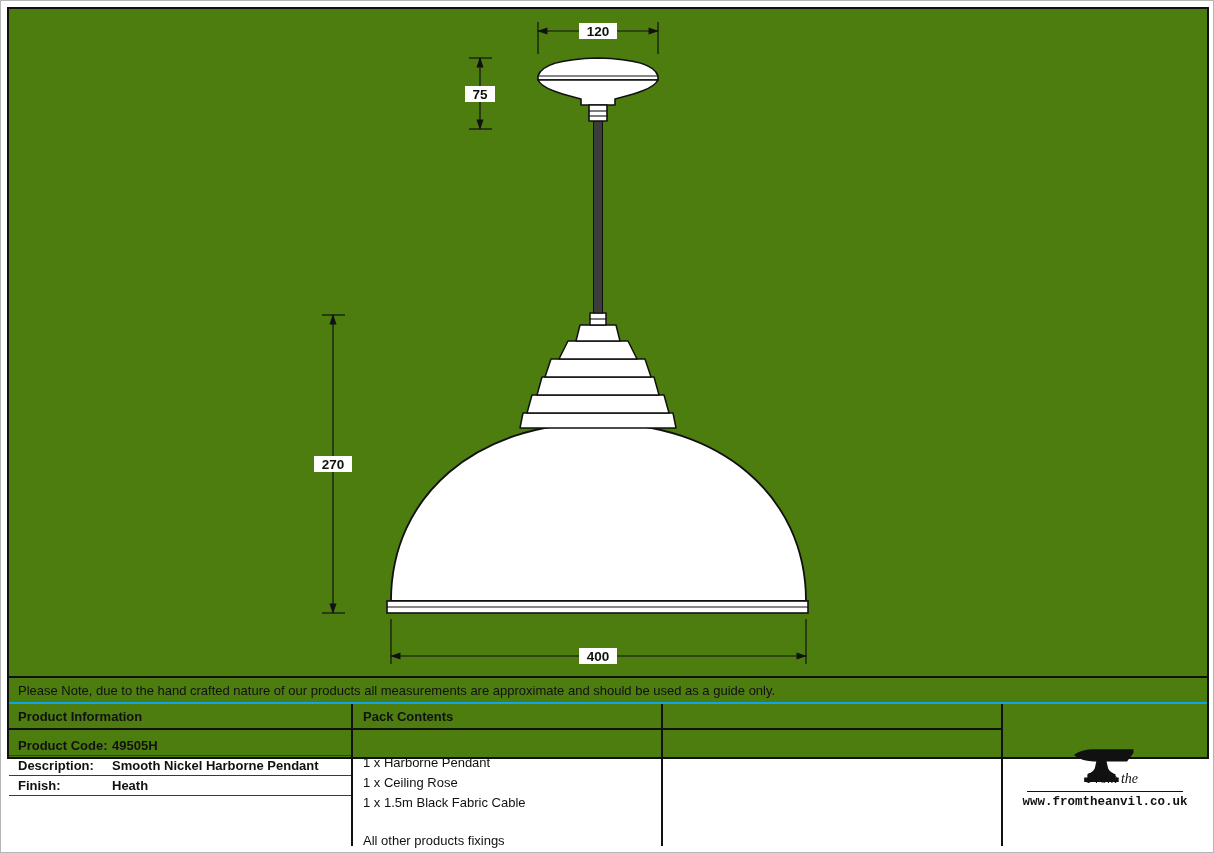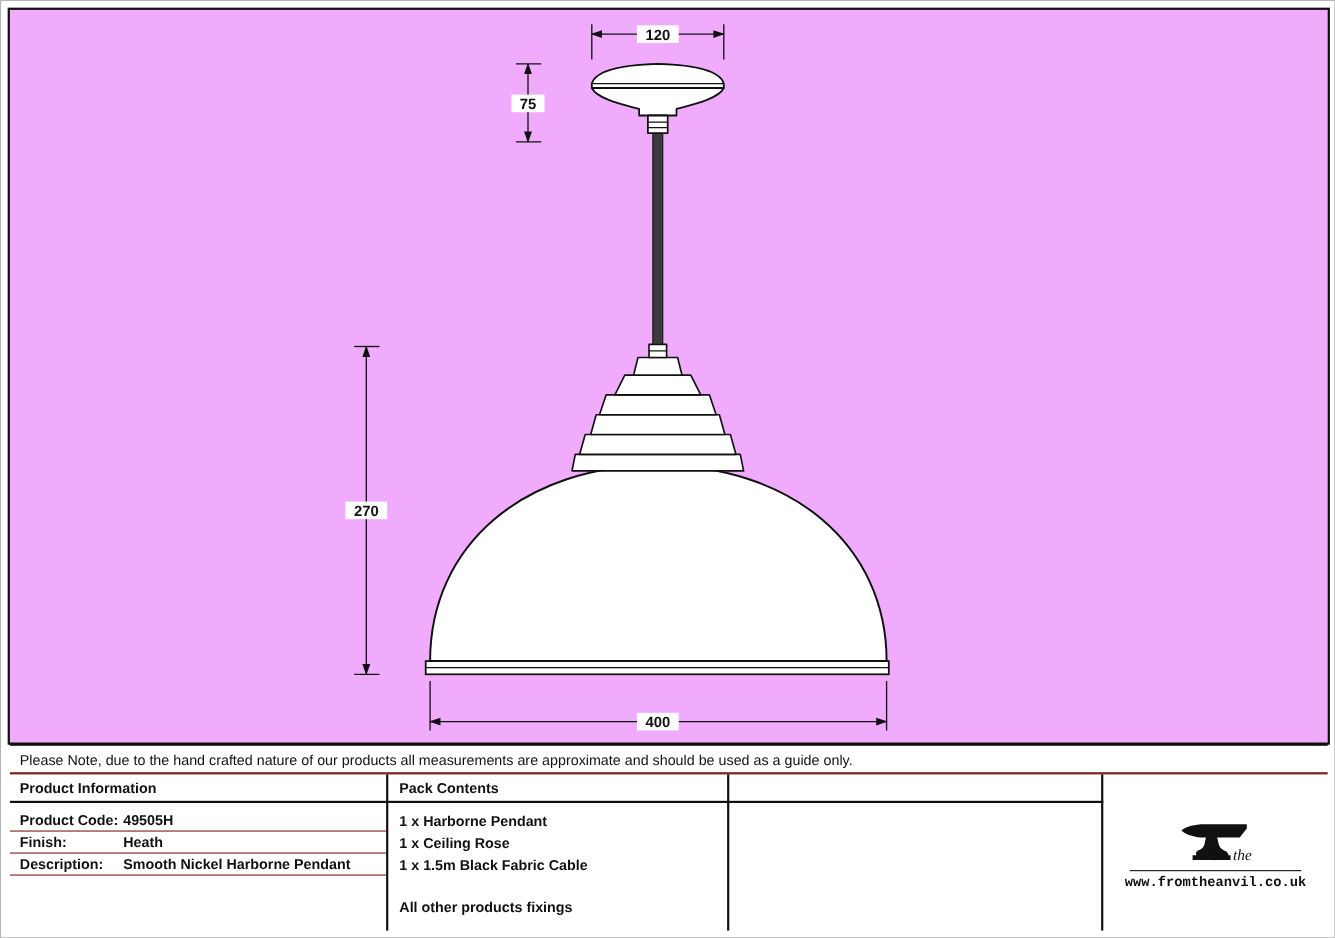--- a/index.html
+++ b/index.html
@@ -1,38 +1,38 @@
 <!DOCTYPE html>
 <html><head>
 <meta charset="utf-8">
 <style>
   * { margin:0; padding:0; box-sizing:border-box; }
   html,body { width:1214px; height:853px; background:#fff; }
   body { font-family:"Liberation Sans", sans-serif; color:#111; }
   .page { position:relative; width:1214px; height:853px; background:#fff; border:1px solid #b5b5b5; overflow:hidden; }
-  .frame { position:absolute; left:6px; top:6px; width:1202px; height:670px; border:2px solid #111; background:#f0abfc; }
+  .frame { position:absolute; left:6px; top:6px; width:1202px; height:752px; border:2px solid #111; background:#4d7c0f; }
   .drawing { position:absolute; left:0; top:0; width:1198px; height:667px; }
   .drawing text { font-family:"Liberation Sans", sans-serif; font-size:13.5px; font-weight:700; fill:#111; text-anchor:middle; }
 
   .note-bar { position:absolute; left:0; top:667px; width:1198px; height:28px;
-    border-top:2px solid #111; border-bottom:2px solid #7f1d1d;
+    border-top:2px solid #111; border-bottom:2px solid #0ea5e9;
     display:flex; align-items:center; padding-left:9px; font-size:13px; }
 
   .tbl { position:absolute; left:0; top:695px; width:1198px; height:142px; font-size:13px; }
   .vline { position:absolute; top:0; width:2px; height:142px; background:#111; }
   .v1 { left:342px; } .v2 { left:652px; } .v3 { left:992px; }
   .hdr-line { position:absolute; top:24px; left:0; width:994px; height:2px; background:#111; }
   .hdr { position:absolute; top:0; height:24px; display:flex; align-items:center; font-weight:700; }
   .h1 { left:9px; } .h2 { left:354px; }
 
   .pinfo { position:absolute; left:0; top:26px; width:342px; padding-top:6px; }
   .prow { display:flex; height:20px; align-items:center; border-bottom:1px solid #7f1d1d; font-weight:700; }
   .prow .lbl { width:103px; padding-left:9px; flex:none; }
 
-  .pack { position:absolute; left:344px; top:26px; width:306px; padding:6px 0 0 10px; font-weight:700; }
+  .pack { position:absolute; left:344px; top:42px; width:306px; padding:6px 0 0 10px; font-weight:400; }
   .pitem { height:20px; display:flex; align-items:center; }
   .pfooter { margin-top:18px; height:20px; display:flex; align-items:center; }
 
   .logocell { position:absolute; left:994px; top:0; width:204px; height:142px;
     display:flex; flex-direction:column; align-items:center; justify-content:center; }
   .logo-row { display:flex; align-items:flex-end; gap:2px; }
   .anvil-icon svg { display:block; }
   .logo-text { position:relative; display:inline-block; padding-top:15px; }
   .fromthe { position:absolute; top:0; right:0; font-family:"Liberation Serif", serif; font-style:italic; font-size:14px; white-space:nowrap; }
   .anvil-name { font-family:"Liberation Serif", serif; font-weight:700; font-size:44px; line-height:0.9; letter-spacing:-1px; }
@@ -127,26 +127,26 @@
 
       <div class="hdr h1">Product Information</div>
       <div class="hdr h2">Pack Contents</div>
 
       <div class="pinfo">
         <div class="prow">
           <span class="lbl">Product Code:</span>
           <span class="val">49505H</span>
         </div>
         <div class="prow">
+          <span class="lbl">Description:</span>
+          <span class="val">Smooth Nickel Harborne Pendant</span>
+        </div>
+        <div class="prow">
           <span class="lbl">Finish:</span>
           <span class="val">Heath</span>
-        </div>
-        <div class="prow">
-          <span class="lbl">Description:</span>
-          <span class="val">Smooth Nickel Harborne Pendant</span>
         </div>
       </div>
 
       <div class="pack">
         <div class="pitem">1 x Harborne Pendant</div>
         <div class="pitem">1 x Ceiling Rose</div>
         <div class="pitem">1 x 1.5m Black Fabric Cable</div>
         <div class="pfooter">All other products fixings</div>
       </div>
 

